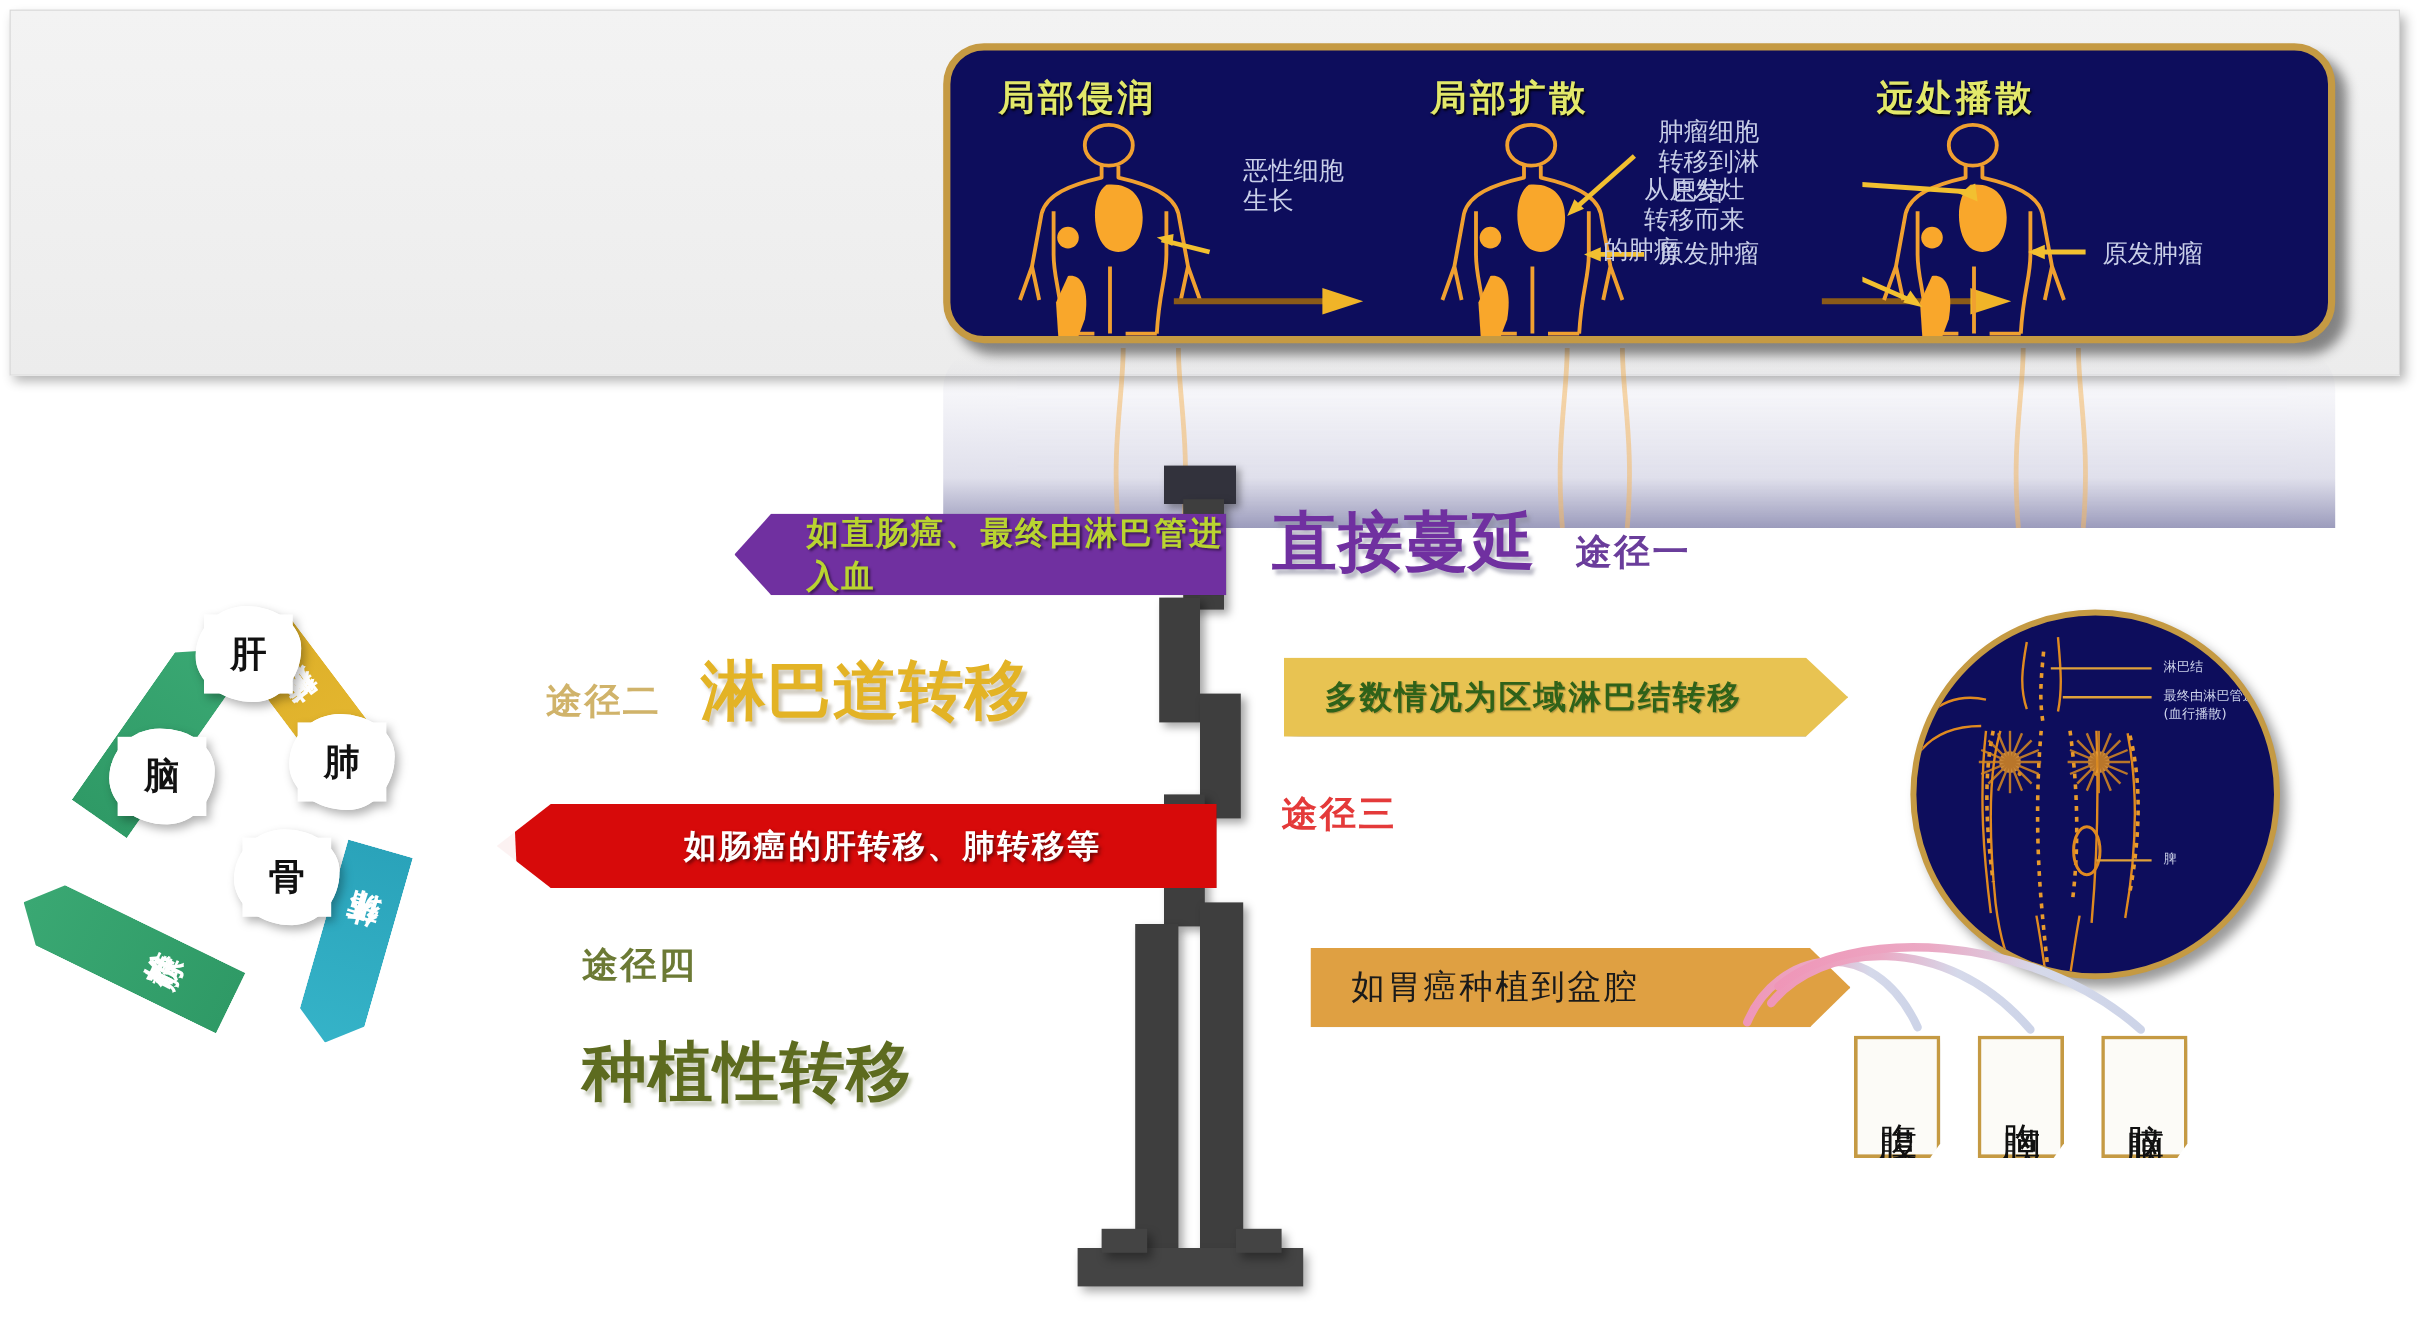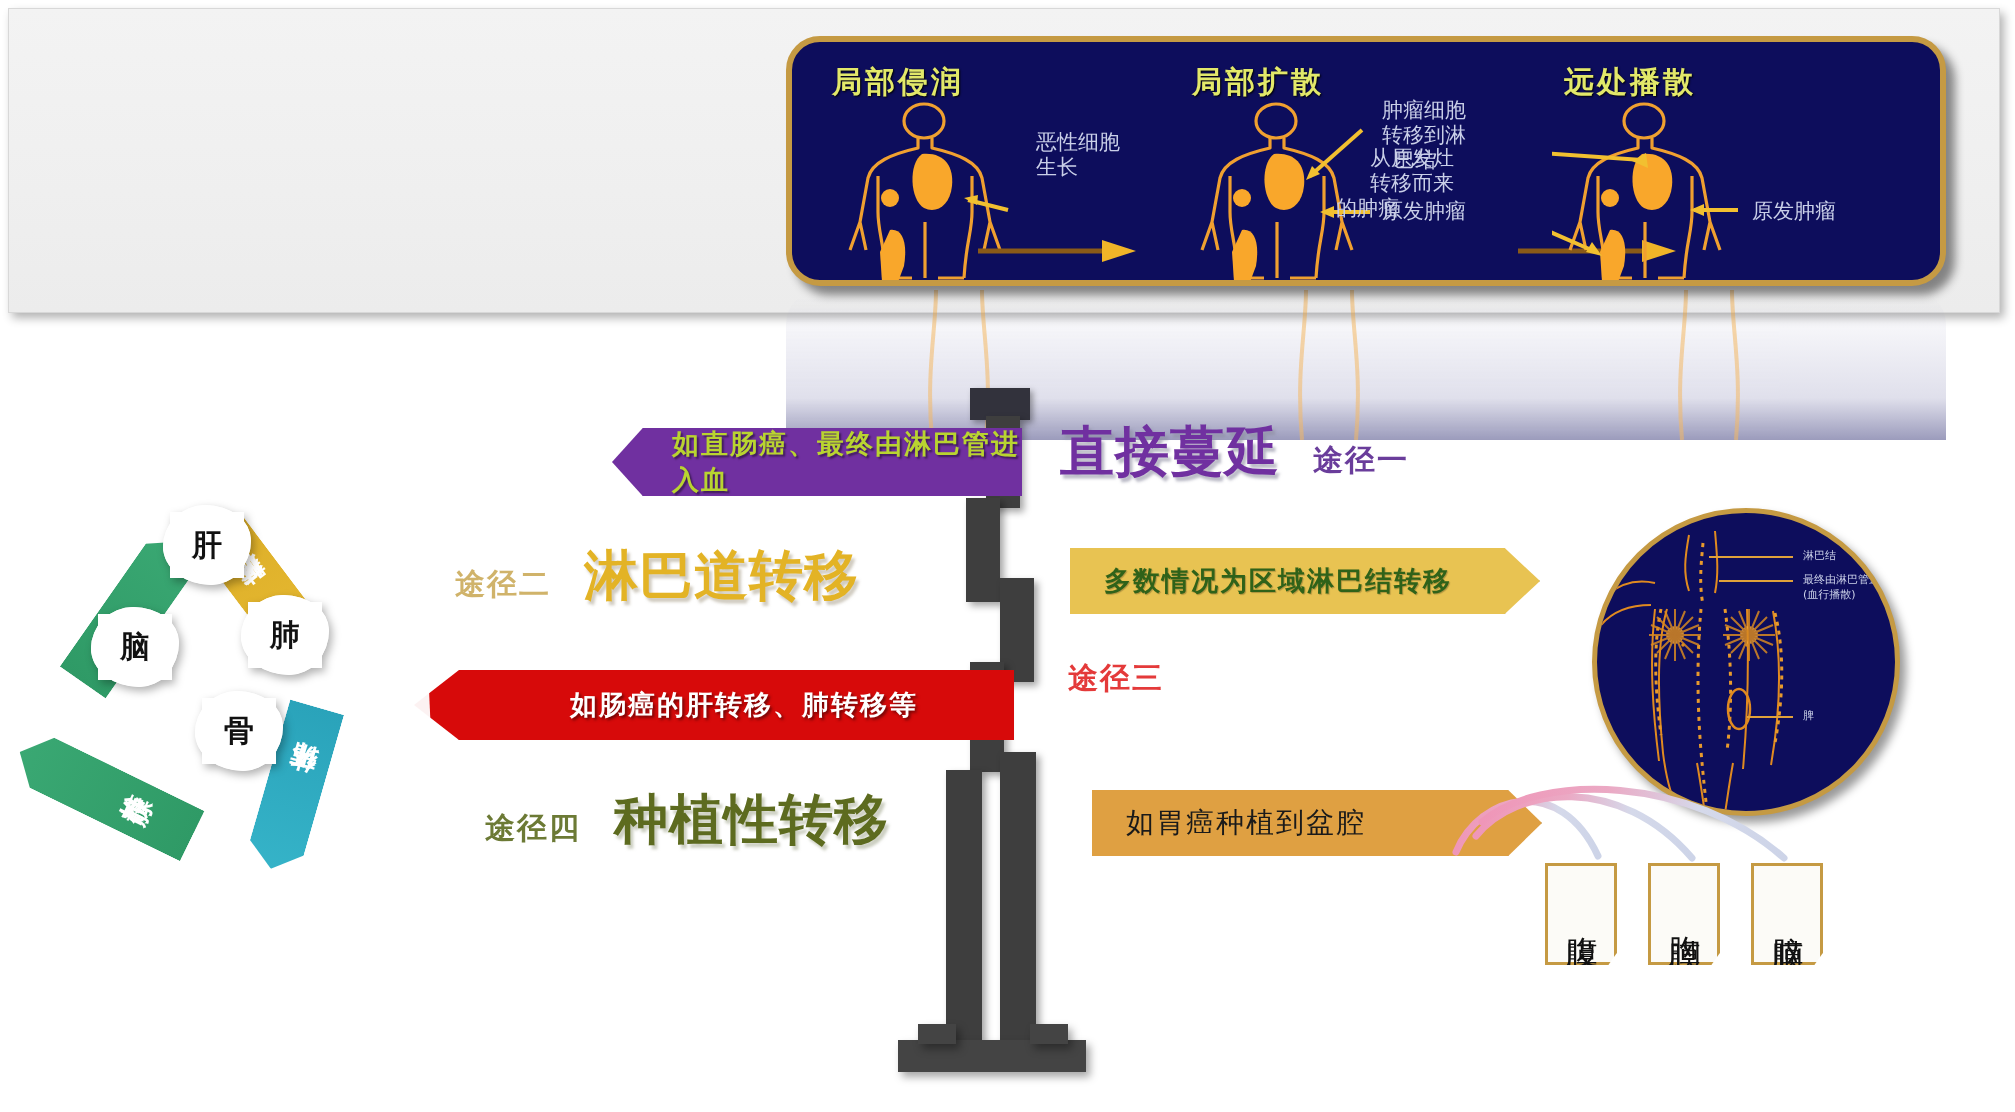--- a/index.html
+++ b/index.html
@@ -293,21 +293,21 @@
   <div class="sign sign-left sign-red" style="left:414px;top:670px;width:600px;height:70px;">
     <span>如肠癌的肝转移、肺转移等</span>
   </div>
   <div class="route-wrap" style="left:1068px;top:658px;">
     <div class="route-sub s-red">途径三</div>
   </div>
 
   <div class="sign sign-right sign-orange" style="left:1044px;top:790px;width:450px;height:66px;">
     <span>如胃癌种植到盆腔</span>
   </div>
-  <div class="route-wrap" style="left:485px;top:784px;">
+  <div class="route-wrap" style="left:485px;top:784px;flex-direction:column;">
     <div class="route-sub s-olive">途径四</div>
     <div class="route-title t-olive">种植性转移</div>
   </div>
 
   <div class="fan">
 
     <svg style="position:absolute;left:-20px;top:-20px;" width="380" height="380" viewBox="0 0 380 380">
       <g fill="#ffffff" opacity=".95">
         <polygon points="190,190 40,58 130,10"></polygon>
         <polygon points="190,190 250,16 340,70"></polygon>

